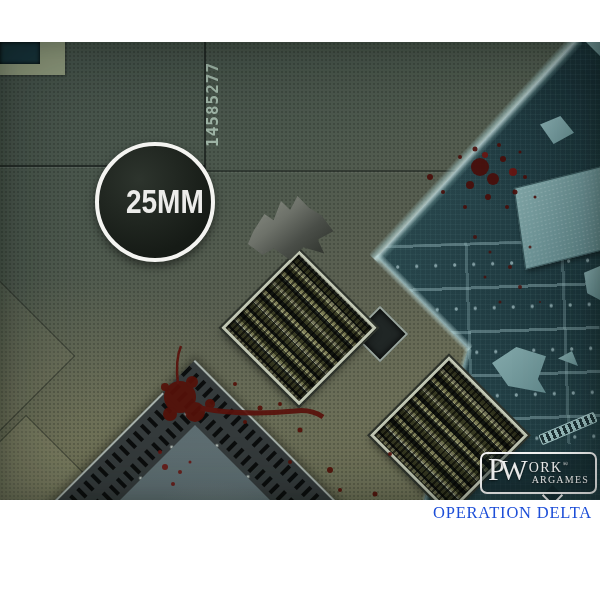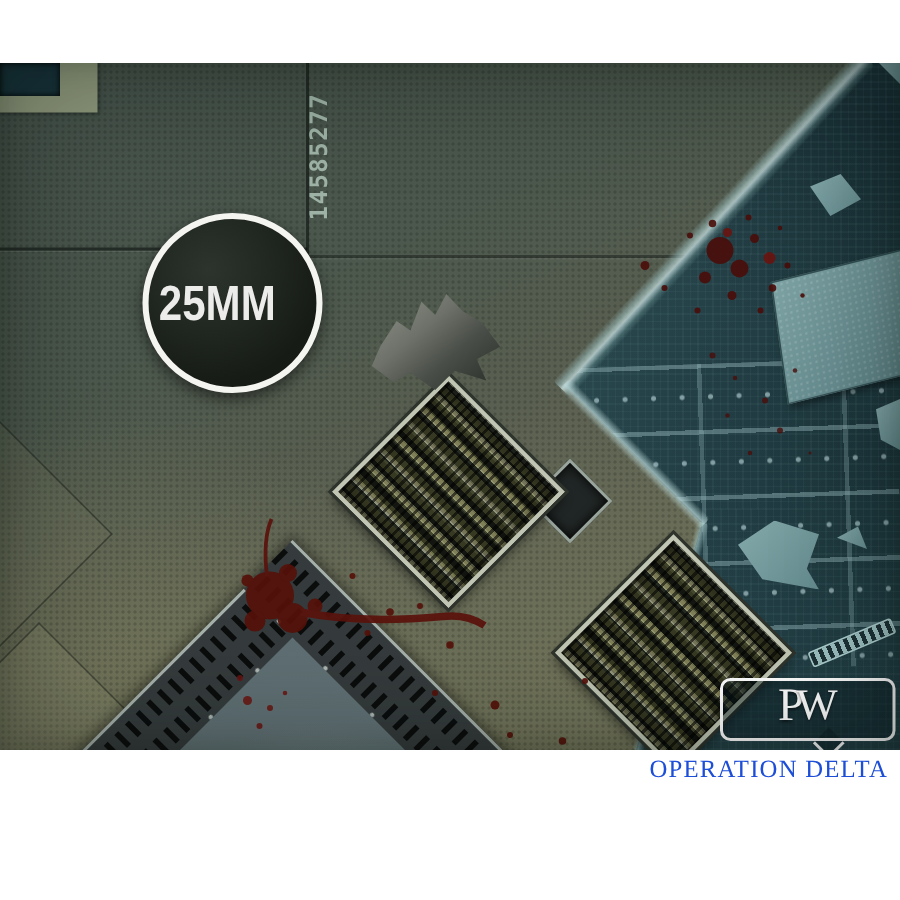--- a/index.html
+++ b/index.html
@@ -125,21 +125,21 @@
        clip-path:polygon(8% 55%,20% 28%,30% 38%,38% 8%,48% 22%,56% 0%,68% 18%,82% 30%,95% 55%,78% 68%,85% 90%,62% 80%,48% 100%,30% 82%,18% 92%,2% 75%);
        background:linear-gradient(140deg,#888c83 10%,#6d7169 38%,#4a4e48 62%,#31352f 88%);}
 
   
   .blood{position:absolute;inset:0;z-index:10;pointer-events:none;}
 
   
   .badge{position:absolute;left:95px;top:100px;width:112px;height:112px;border-radius:50%;z-index:20;
        background:radial-gradient(circle at 36% 30%,#2d342d,#161b16 72%);
        border:4px solid #f4f4f1;box-shadow:0 4px 10px rgba(0,0,0,.5);
-       display:flex;align-items:center;justify-content:flex-start;}
+       display:flex;align-items:center;justify-content:flex-end;}
   .badge span{color:#ececea;font-weight:bold;font-size:33px;letter-spacing:0;
        transform:scaleX(.85);font-family:"Liberation Sans",sans-serif;}
 
   
   .serial{position:absolute;left:203px;top:3px;height:118px;width:28px;z-index:6;
        writing-mode:vertical-rl;transform:rotate(180deg);
        font-family:"DejaVu Sans Mono",monospace;font-weight:bold;font-size:16px;
        letter-spacing:1px;color:rgba(170,192,178,.88);text-align:center;}
 
   
@@ -272,17 +272,21 @@
 
   <div class="serial">14585277</div>
 
   <div class="badge">
     <span>25MM</span>
   </div>
 
   <div class="logo">
     <span class="lp">P</span>
     <span class="lw">W</span>
+    <span class="col">
+      <span class="ork"><span>ORK</span><span class="reg">®</span></span>
+      <span class="argames">ARGAMES</span>
+    </span>
   </div>
   <div class="logo-point"></div>
 </div>
 
 <div class="caption">OPERATION DELTA</div>
 
 </body></html>

